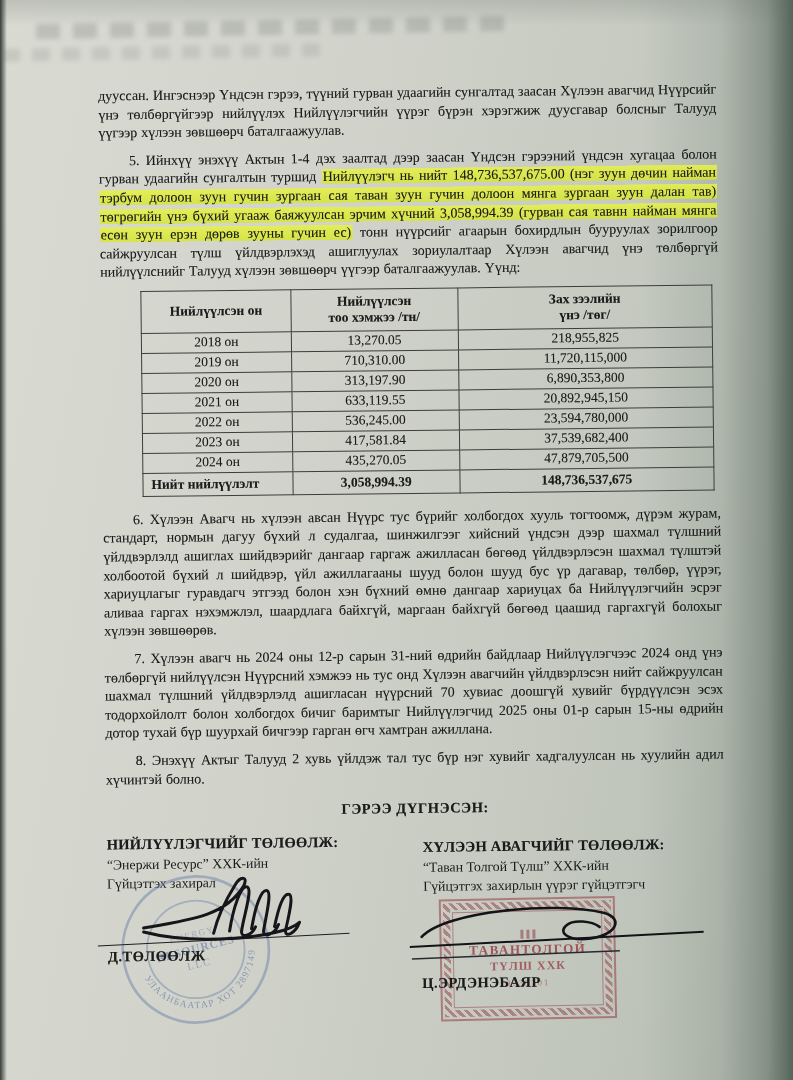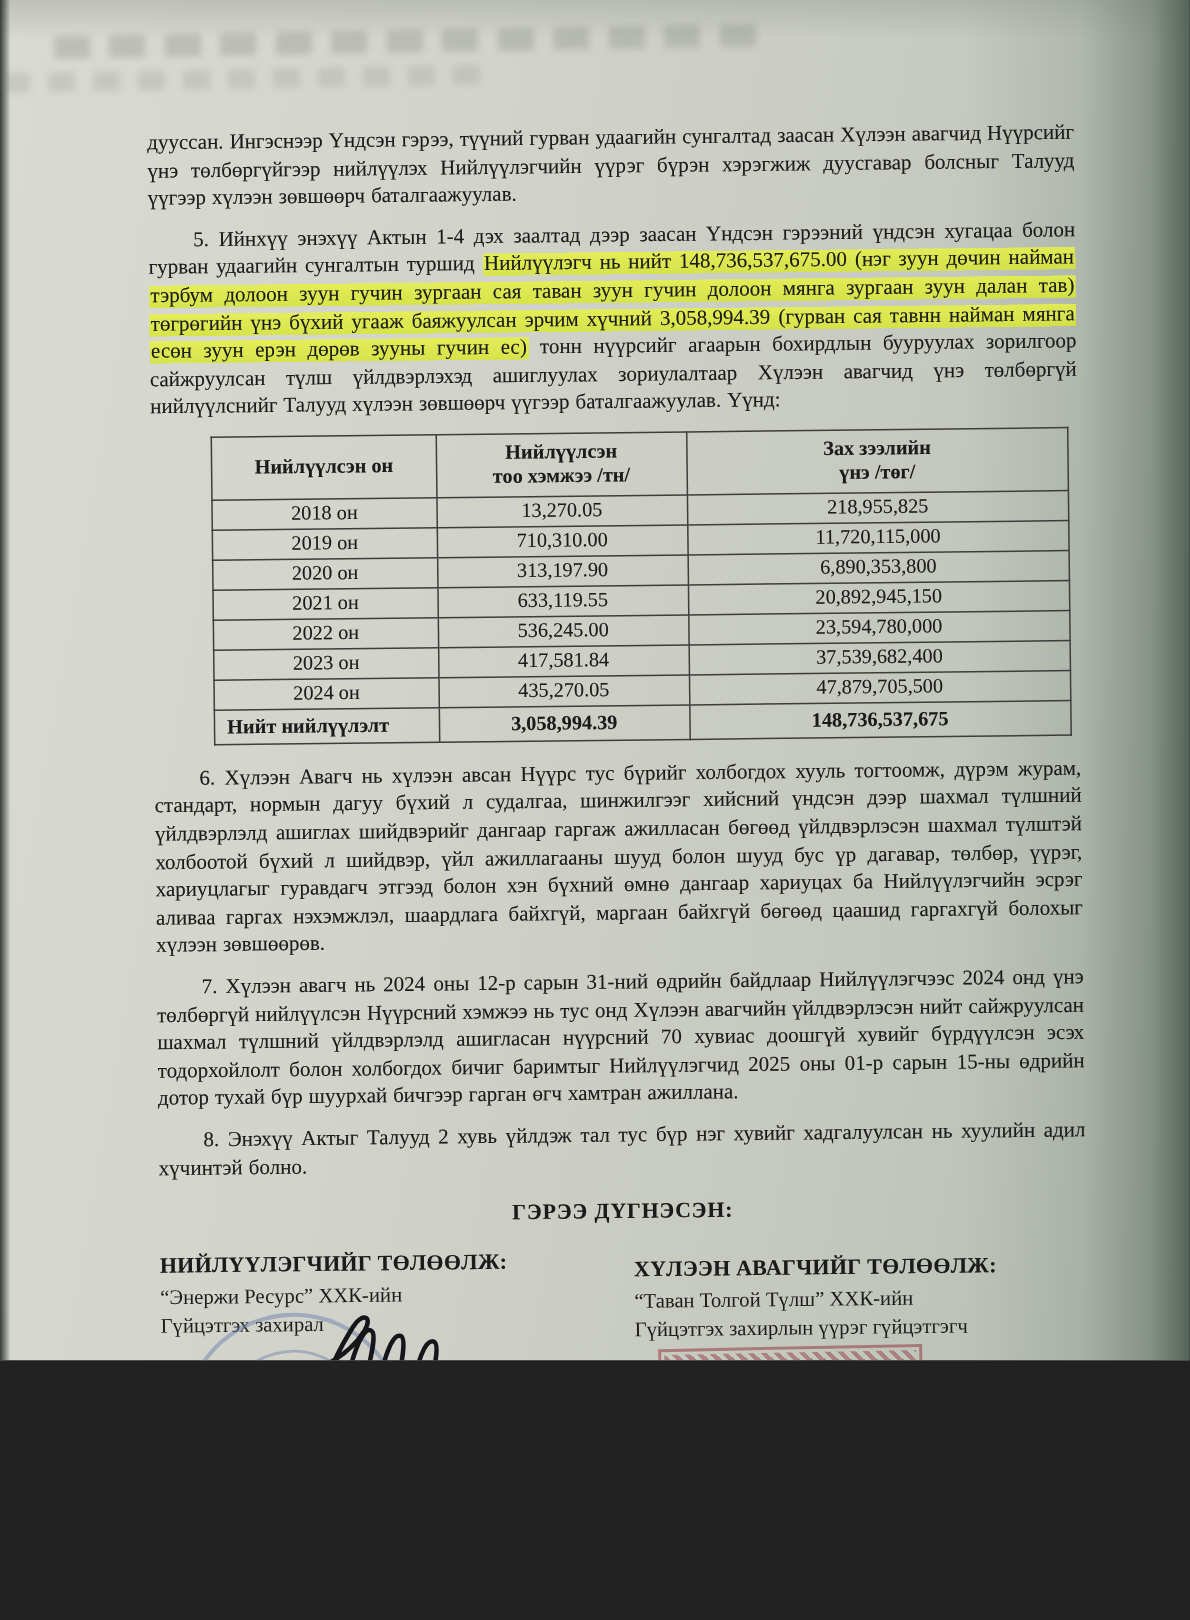--- a/index.html
+++ b/index.html
@@ -1,17 +1,17 @@
 <!DOCTYPE html>
 <html><head>
 <meta charset="utf-8">
 <style>
   html,body{margin:0;padding:0;background:#222;}
   .photo{
-    position:relative;width:793px;height:907px;overflow:hidden;
+    position:relative;width:793px;height:1080px;overflow:hidden;
     font-family:"Liberation Serif","DejaVu Serif",serif;color:#1b1b1b;
     background:
       linear-gradient(to right, rgba(38,46,40,.9) 0px, rgba(38,46,40,0) 7px),
       linear-gradient(to left, #55645a 0px, rgba(95,110,100,.55) 26px, rgba(140,152,142,.32) 72px, rgba(190,196,188,0) 150px),
       linear-gradient(to bottom, rgba(120,128,120,.28) 0px, rgba(120,128,120,0) 26px),
       linear-gradient(100deg,#d9dad2 0%,#d2d4cc 35%,#c9ccc3 60%,#c0c5bb 80%,#b2b9ae 100%);
   }
   
   .bleed{position:absolute;filter:blur(2.5px);transform:rotate(-1deg);}
   .bleed.b1{top:20px;left:36px;width:470px;height:15px;opacity:.45;

